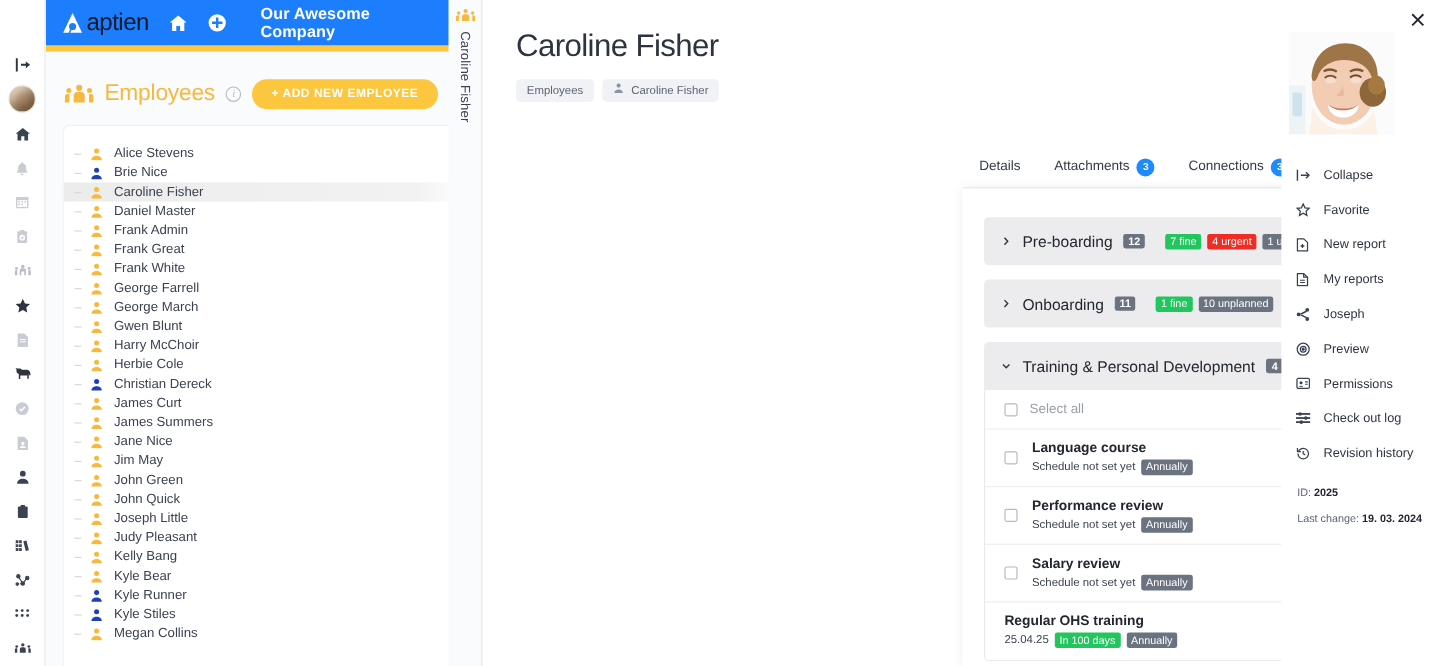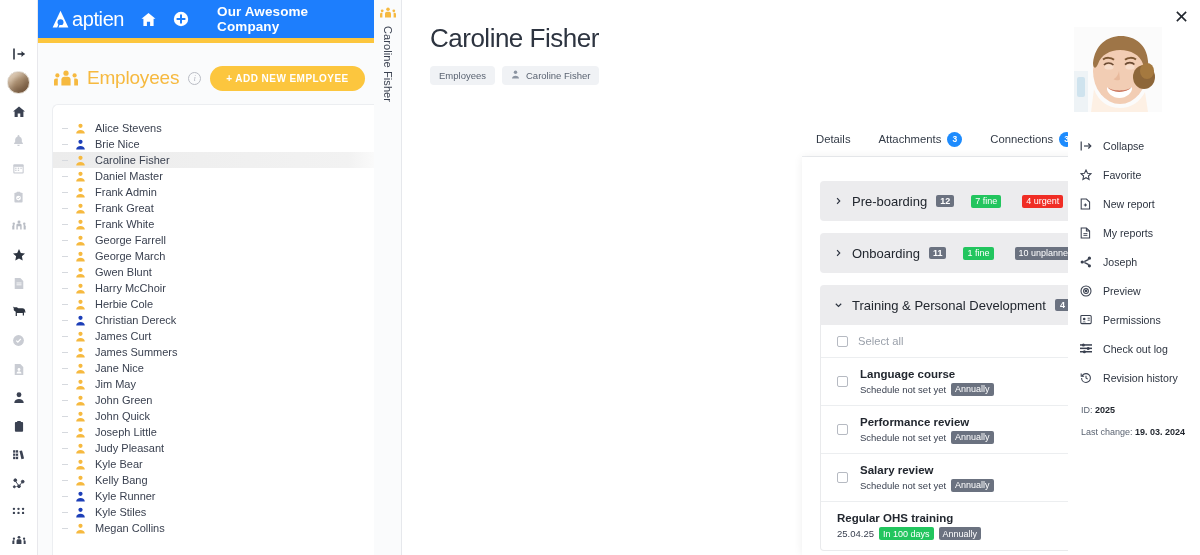--- a/index.html
+++ b/index.html
@@ -34,21 +34,21 @@
   .emp-pane {
     width: 336px; flex: 0 0 336px; height: 555px; background: #fafbfc;
     position: relative; overflow: hidden;
   }
   .emp-topbar {
     position: absolute; top: 0; left: 0; width: 336px; height: 38px;
     background: #1d7efd; display: flex; align-items: center; padding-left: 12px; gap: 16px;
   }
   .brand { display: flex; align-items: center; gap: 1px; }
   .brand-mark { width: 21px; height: 21px; }
-  .brand-text { color: #ffffff; font-size: 20px; letter-spacing: -.4px; font-weight: 400; }
+  .brand-text { color: #0f172a; font-size: 20px; letter-spacing: -.4px; font-weight: 400; }
   .top-ico { color: #fff; display: flex; align-items: center; }
   .company-name { color: #fff; font-size: 13.5px; font-weight: 600; letter-spacing: .1px; margin-left: 12px; }
   .amber-bar {
     position: absolute; top: 38px; left: 0; width: 336px; height: 5px; background: #fcc63e;
   }
   .emp-head {
     position: absolute; top: 57px; left: 0; width: 336px; height: 42px;
     display: flex; align-items: center; gap: 9px; padding-left: 16px;
   }
   .emp-head-title { color: #f6b93f; font-size: 19px; font-weight: 500; letter-spacing: -.2px; }
@@ -137,21 +137,21 @@
     background: #ececee; border-radius: 4px; height: 40px;
     display: flex; align-items: center; gap: 9px; padding: 0 0 0 14px;
     margin-bottom: 12px; cursor: pointer;
   }
   .acc-caret { width: 9px; color: #2d3440; font-size: 13px; line-height: 1; display:flex; }
   .acc-title { font-size: 13px; color: #22272f; font-weight: 500; }
   .acc-count {
     background: #6b7280; color: #fff; border-radius: 2px; font-size: 9px;
     font-weight: 700; padding: 1px 4px; min-width: 15px; text-align: center;
   }
-  .acc-tags { display: flex; gap: 21px; margin-left: 8px; align-items: center; }
+  .acc-tags { display: flex; gap: 5px; margin-left: 8px; align-items: center; }
   .tag { border-radius: 2px; font-size: 9px; color: #fff; padding: 1.5px 4px; font-weight: 500; }
   .tag.green { background: #22c55e; }
   .tag.red   { background: #f02d25; }
   .tag.gray  { background: #6b7280; }
 
   .accordion.open { margin-bottom: 0; border-radius: 4px 4px 0 0; }
   .panel-body {
     border: 1px solid #e9eaec; border-top: none; border-radius: 0 0 4px 4px;
   }
   .select-all {
@@ -545,29 +545,29 @@
                 <path d="M1.3 11.4c0-2.5 2.1-3.9 4.7-3.9s4.7 1.4 4.7 3.9z"></path>
               </svg></span>
             <span>Judy Pleasant</span>
           </div>
           <div class="emp-row">
             <span class="dash"></span>
             <span class="p-ico"><svg viewBox="0 0 12 12" width="11" height="11" fill="#f6b93f">
                 <circle cx="6" cy="3.1" r="2.3"></circle>
                 <path d="M1.3 11.4c0-2.5 2.1-3.9 4.7-3.9s4.7 1.4 4.7 3.9z"></path>
               </svg></span>
+            <span>Kelly Bang</span>
+          </div>
+          <div class="emp-row">
+            <span class="dash"></span>
+            <span class="p-ico"><svg viewBox="0 0 12 12" width="11" height="11" fill="#f6b93f">
+                <circle cx="6" cy="3.1" r="2.3"></circle>
+                <path d="M1.3 11.4c0-2.5 2.1-3.9 4.7-3.9s4.7 1.4 4.7 3.9z"></path>
+              </svg></span>
             <span>Kyle Bear</span>
-          </div>
-          <div class="emp-row">
-            <span class="dash"></span>
-            <span class="p-ico"><svg viewBox="0 0 12 12" width="11" height="11" fill="#f6b93f">
-                <circle cx="6" cy="3.1" r="2.3"></circle>
-                <path d="M1.3 11.4c0-2.5 2.1-3.9 4.7-3.9s4.7 1.4 4.7 3.9z"></path>
-              </svg></span>
-            <span>Kelly Bang</span>
           </div>
           <div class="emp-row">
             <span class="dash"></span>
             <span class="p-ico"><svg viewBox="0 0 12 12" width="11" height="11" fill="#1d3fb8">
                 <circle cx="6" cy="3.1" r="2.3"></circle>
                 <path d="M1.3 11.4c0-2.5 2.1-3.9 4.7-3.9s4.7 1.4 4.7 3.9z"></path>
               </svg></span>
             <span>Kyle Runner</span>
           </div>
           <div class="emp-row">

